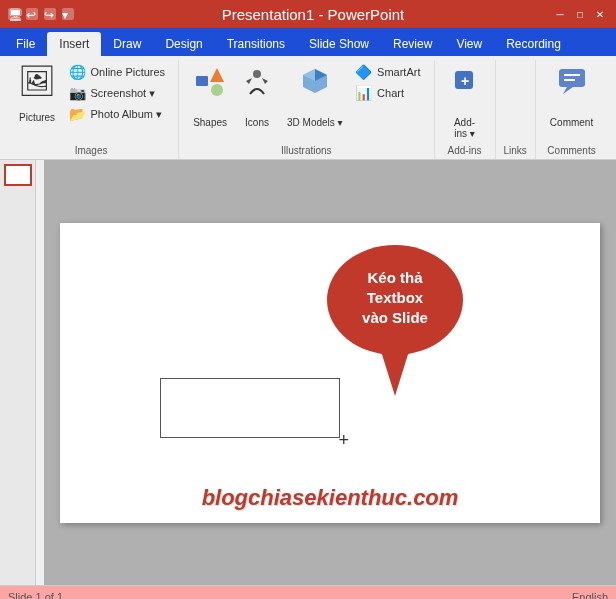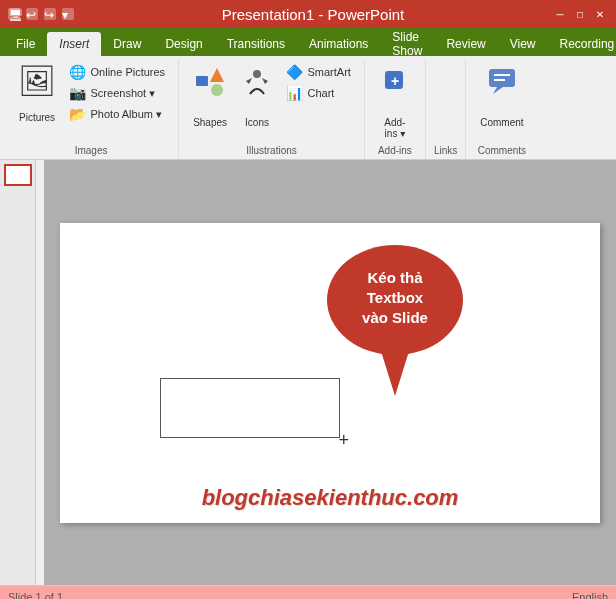--- a/index.html
+++ b/index.html
@@ -16,41 +16,40 @@
       font-size: 12px;
     }
     .title-bar-icons { display: flex; gap: 6px; align-items: center; }
     .title-bar-icons span { width: 12px; height: 12px; border-radius: 2px; background: rgba(255,255,255,0.3); display: inline-block; }
     .title-bar-title { flex: 1; text-align: center; font-size: 15px; }
     .title-bar-controls { display: flex; gap: 4px; }
     .title-bar-controls span { width: 16px; height: 16px; display: flex; align-items: center; justify-content: center; font-size: 10px; color: white; }
 
     
     .ribbon-tabs {
-      background: #4d7c0f;
+      background: #1d4ed8;
       display: flex;
       align-items: flex-end;
       padding: 0 4px;
       height: 28px;
     }
     .ribbon-tab {
       padding: 4px 12px;
       font-size: 12px;
       color: white;
       cursor: pointer;
       border-radius: 3px 3px 0 0;
       height: 24px;
       display: flex;
       align-items: center;
     }
     .ribbon-tab.active {
       background: #f0f0f0;
       color: #333;
       font-weight: 500;
-      font-style: italic;
     }
 
     
     .ribbon {
       background: #f0f0f0;
       border-bottom: 1px solid #ccc;
       display: flex;
       align-items: stretch;
       min-height: 90px;
       padding: 4px 4px 0 4px;
@@ -221,21 +220,20 @@
     <span>✕</span>
   </div>
 </div>
 
 <div class="ribbon-tabs">
   <div class="ribbon-tab">File</div>
   <div class="ribbon-tab active">Insert</div>
   <div class="ribbon-tab">Draw</div>
   <div class="ribbon-tab">Design</div>
   <div class="ribbon-tab">Transitions</div>
-  <div class="ribbon-tab">Animations</div>
   <div class="ribbon-tab">Slide Show</div>
   <div class="ribbon-tab">Review</div>
   <div class="ribbon-tab">View</div>
   <div class="ribbon-tab">Recording</div>
 </div>
 
 <div class="ribbon">
 
   <div class="ribbon-group">
     <div class="ribbon-items">
@@ -276,20 +274,30 @@
       <div class="ribbon-btn-large">
         <div class="icon-lg">
           <svg width="30" height="30" viewBox="0 0 30 30">
             <circle cx="15" cy="8" r="4" fill="#333" opacity="0.7"></circle>
             <path d="M8 28 Q15 18 22 28" fill="none" stroke="#333" stroke-width="2"></path>
             <path d="M4 15 L10 12 L7 18Z" fill="#555"></path>
             <path d="M26 15 L20 12 L23 18Z" fill="#555"></path>
           </svg>
         </div>
         <div class="lbl">Icons</div>
+      </div>
+      <div class="ribbon-btn-large">
+        <div class="icon-lg">
+          <svg width="30" height="30" viewBox="0 0 30 30">
+            <polygon points="15,3 27,9 27,21 15,27 3,21 3,9" fill="#5B9BD5" opacity="0.8"></polygon>
+            <polygon points="15,3 27,9 15,15" fill="#2E75B6" opacity="0.8"></polygon>
+            <polygon points="15,3 3,9 15,15" fill="#9DC3E6" opacity="0.8"></polygon>
+          </svg>
+        </div>
+        <div class="lbl">3D Models ▾</div>
       </div>
       <div class="ribbon-col">
         <div class="ribbon-btn-small">
           <span class="icon-sm">🔷</span>
           <span>SmartArt</span>
         </div>
         <div class="ribbon-btn-small">
           <span class="icon-sm">📊</span>
           <span>Chart</span>
         </div>

